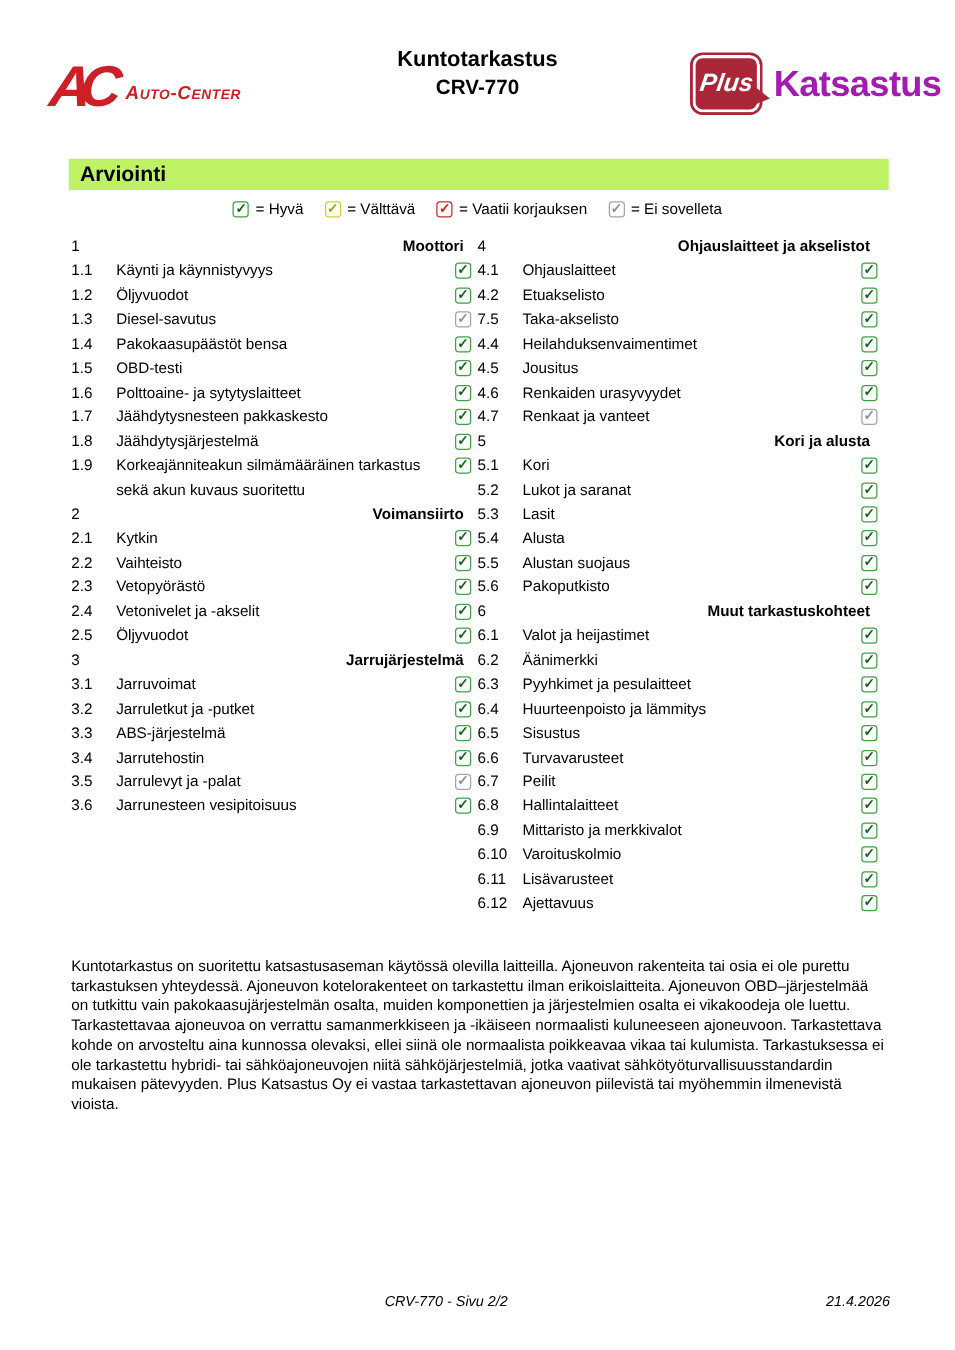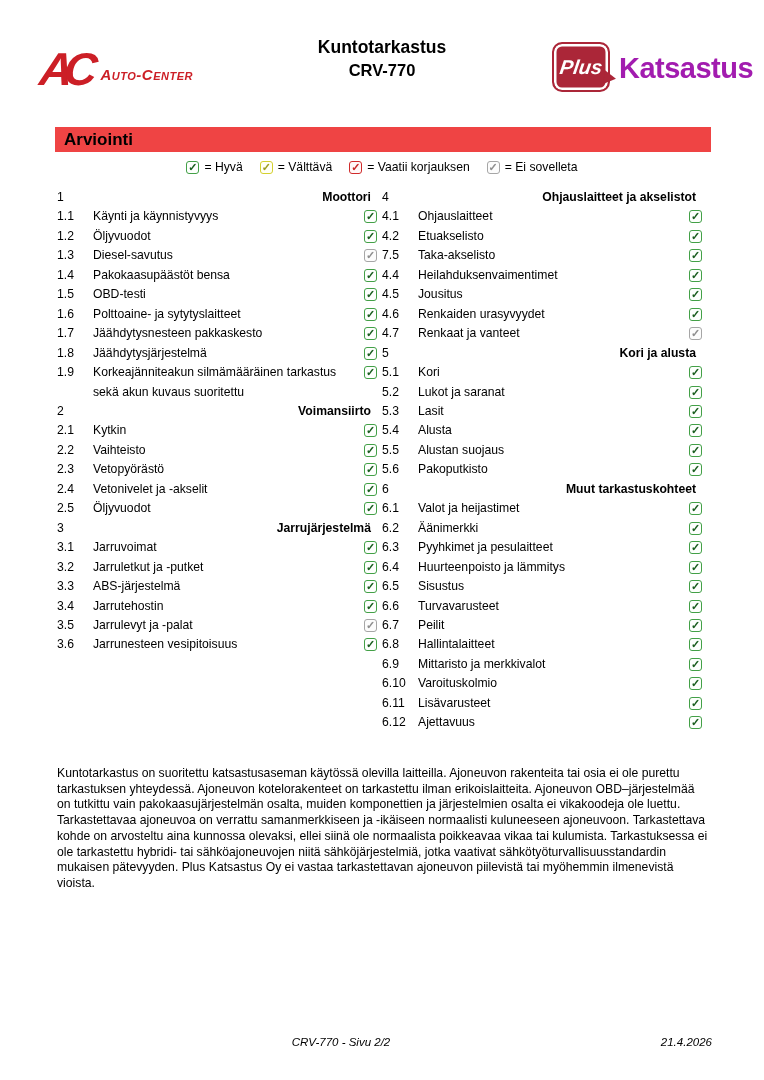--- a/index.html
+++ b/index.html
@@ -37,21 +37,21 @@
   .row .num{width:36px;flex:0 0 36px;}
   .row .label{flex:1 1 auto;padding-right:6px;}
   .row.header .label{font-weight:bold;text-align:right;}
   .chk{width:13px;height:13px;flex:0 0 13px;box-sizing:border-box;border:1.4px solid #43a047;border-radius:3px;
     display:inline-flex;align-items:center;justify-content:center;
     font-size:11px;font-weight:bold;line-height:1;margin-top:3px;background:#fff;}
   .legend-item .chk{margin-top:0;}
   
   #disclaimer{position:absolute;left:57px;top:766px;width:652px;font-size:12.2px;line-height:15.7px;text-align:left;}
   
-  #footer-center{position:absolute;left:0;top:1036px;width:682px;text-align:center;font-size:11.5px;font-style:italic;}
+  #footer-center{position:absolute;left:16px;top:1036px;width:682px;text-align:center;font-size:11.5px;font-style:italic;}
   #footer-right{position:absolute;right:52px;top:1036px;font-size:11.5px;font-style:italic;}
 </style>
 </head>
 <body>
 
 <div id="page">
 
   <div id="ac-logo">
     <span id="ac-mark" style="color: rgb(204, 31, 38);">AC</span>
     <span id="ac-text" style="color: rgb(204, 31, 38); text-align: center;">Auto-Center</span>
@@ -63,21 +63,21 @@
   </div>
 
   <div id="plus-logo">
     <div id="plus-box" style="background: rgb(171, 38, 56); border: 2px solid rgb(171, 38, 56);">
       <span class="plus-word">Plus</span>
       <span id="plus-tail" style="border-left-color: rgb(171, 38, 56);"></span>
     </div>
     <span id="katsastus-text" style="color: #a21caf;">Katsastus</span>
   </div>
 
-  <div id="arviointi-bar" style="background: #ef4444;">
+  <div id="arviointi-bar" style="background: #bef264;">
     <span>Arviointi</span>
   </div>
 
   <div id="legend">
       <span class="legend-item">
         <span class="chk" style="border-color: rgb(67, 160, 71); color: rgb(27, 94, 32); background: rgb(253, 255, 253);">✓</span>
         <span>= Hyvä</span>
       </span>
       <span class="legend-item">
         <span class="chk" style="border-color: rgb(212, 208, 47); color: rgb(158, 158, 35); background: rgb(255, 255, 246);">✓</span>

